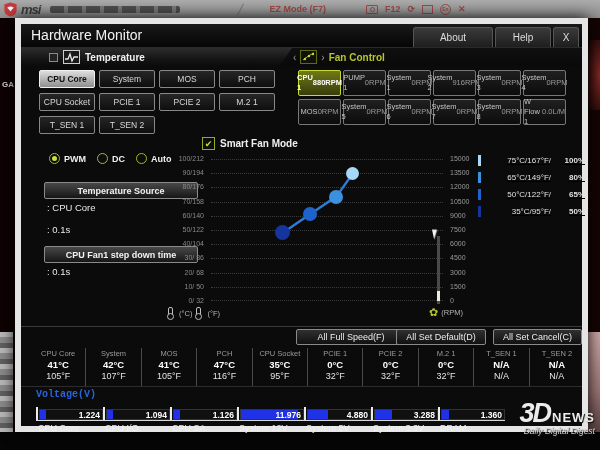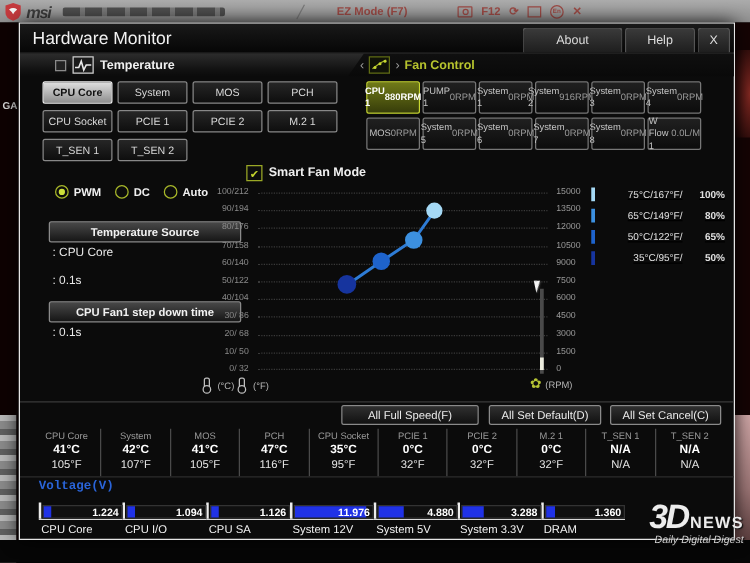--- a/index.html
+++ b/index.html
@@ -27,21 +27,21 @@
   .left-metal{position:absolute;left:0;top:332px;width:13px;height:118px;
     background:repeating-linear-gradient(180deg,#b8b8b8 0 5px,#8a8a8a 5px 11px,#5f5f5f 11px 16px);}
   .right-dark{position:absolute;right:0;top:18px;width:12px;height:432px;background:#150404;}
   .right-glow{position:absolute;right:0;top:40px;width:12px;height:70px;
     background:radial-gradient(ellipse at right,rgba(190,60,50,.65),rgba(60,10,8,0));}
   .right-metal{position:absolute;right:0;top:332px;width:12px;height:100px;
     background:linear-gradient(180deg,#cfa6a6,#9a7474 60%,#5c3f3f);}
   .bottom-dark{position:absolute;left:0;top:432px;width:600px;height:18px;background:#060606;}
   
   .dialog{position:absolute;left:15px;top:18px;width:573px;height:414px;background:#0b0b0b;
-    border:1px solid #e5e5e5;box-sizing:border-box;box-shadow:0 0 14px rgba(0,0,0,.95);}
+    border:6px solid #e5e5e5;box-sizing:border-box;box-shadow:0 0 14px rgba(0,0,0,.95);}
   .titlebar{position:absolute;left:0;top:0;width:100%;height:24px;
     background:linear-gradient(180deg,#191919,#060606);border-bottom:1px solid #2a2a2a;box-sizing:border-box;}
   .title{position:absolute;left:10px;top:3px;font-size:14px;color:#f2f2f2;}
   .winbtns{position:absolute;right:3px;top:3px;display:flex;gap:2px;}
   .winbtn{height:20px;background:linear-gradient(180deg,#3a3a3a,#1e1e1e);border:1px solid #555;border-bottom:none;
     border-radius:3px 3px 0 0;color:#ddd;font-size:10px;display:flex;align-items:center;justify-content:center;box-sizing:border-box;}
   .w-about{width:80px}.w-help{width:56px}.w-x{width:26px}
   .tabbar{position:absolute;left:0;top:24px;width:100%;height:18px;
     background:linear-gradient(180deg,#2c2c2c,#121212 70%,#0b0b0b);overflow:hidden;}
   .tab-slant{position:absolute;left:47%;top:-2px;width:60%;height:24px;background:linear-gradient(180deg,#101010,#080808);
@@ -363,21 +363,21 @@
       </div>
     </div>
 
   <div class="vslider">
     <div class="vthumb"></div>
   </div>
   <div class="cursor"></div>
 
   <div class="divider"></div>
   <div id="actions">
-      <div class="action-btn" style="left: 257px; width: 110px;">All Full Speed(F)</div>
+      <div class="action-btn" style="left: 275px; width: 110px;">All Full Speed(F)</div>
       <div class="action-btn" style="left: 375px; width: 90px;">All Set Default(D)</div>
       <div class="action-btn" style="left: 472px; width: 89px;">All Set Cancel(C)</div>
     </div>
 
   <div class="readouts" id="readouts">
       <div class="rcol">
         <div class="rname">CPU Core</div>
         <div class="rc">41°C</div>
         <div class="rf">105°F</div>
       </div>

